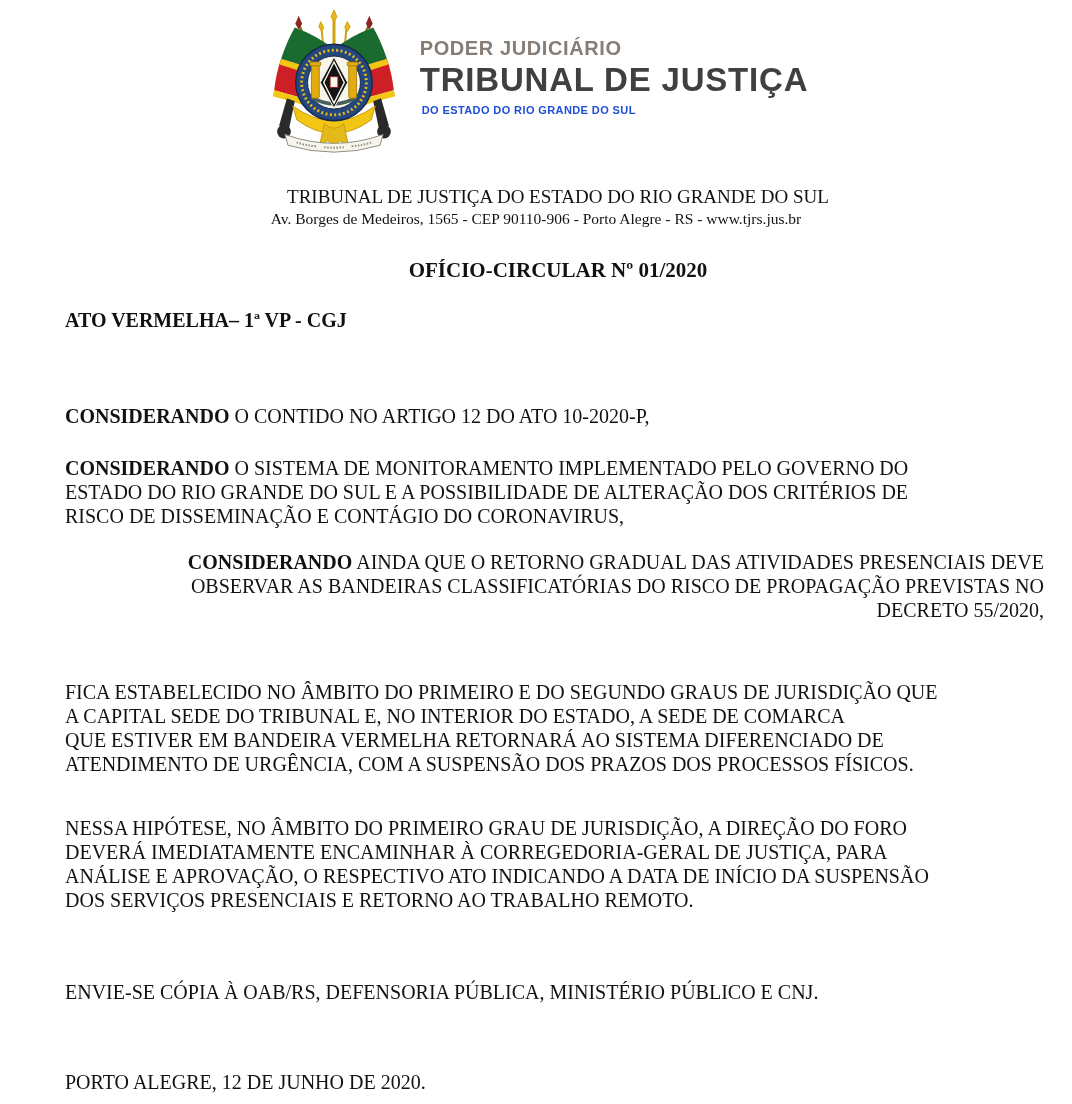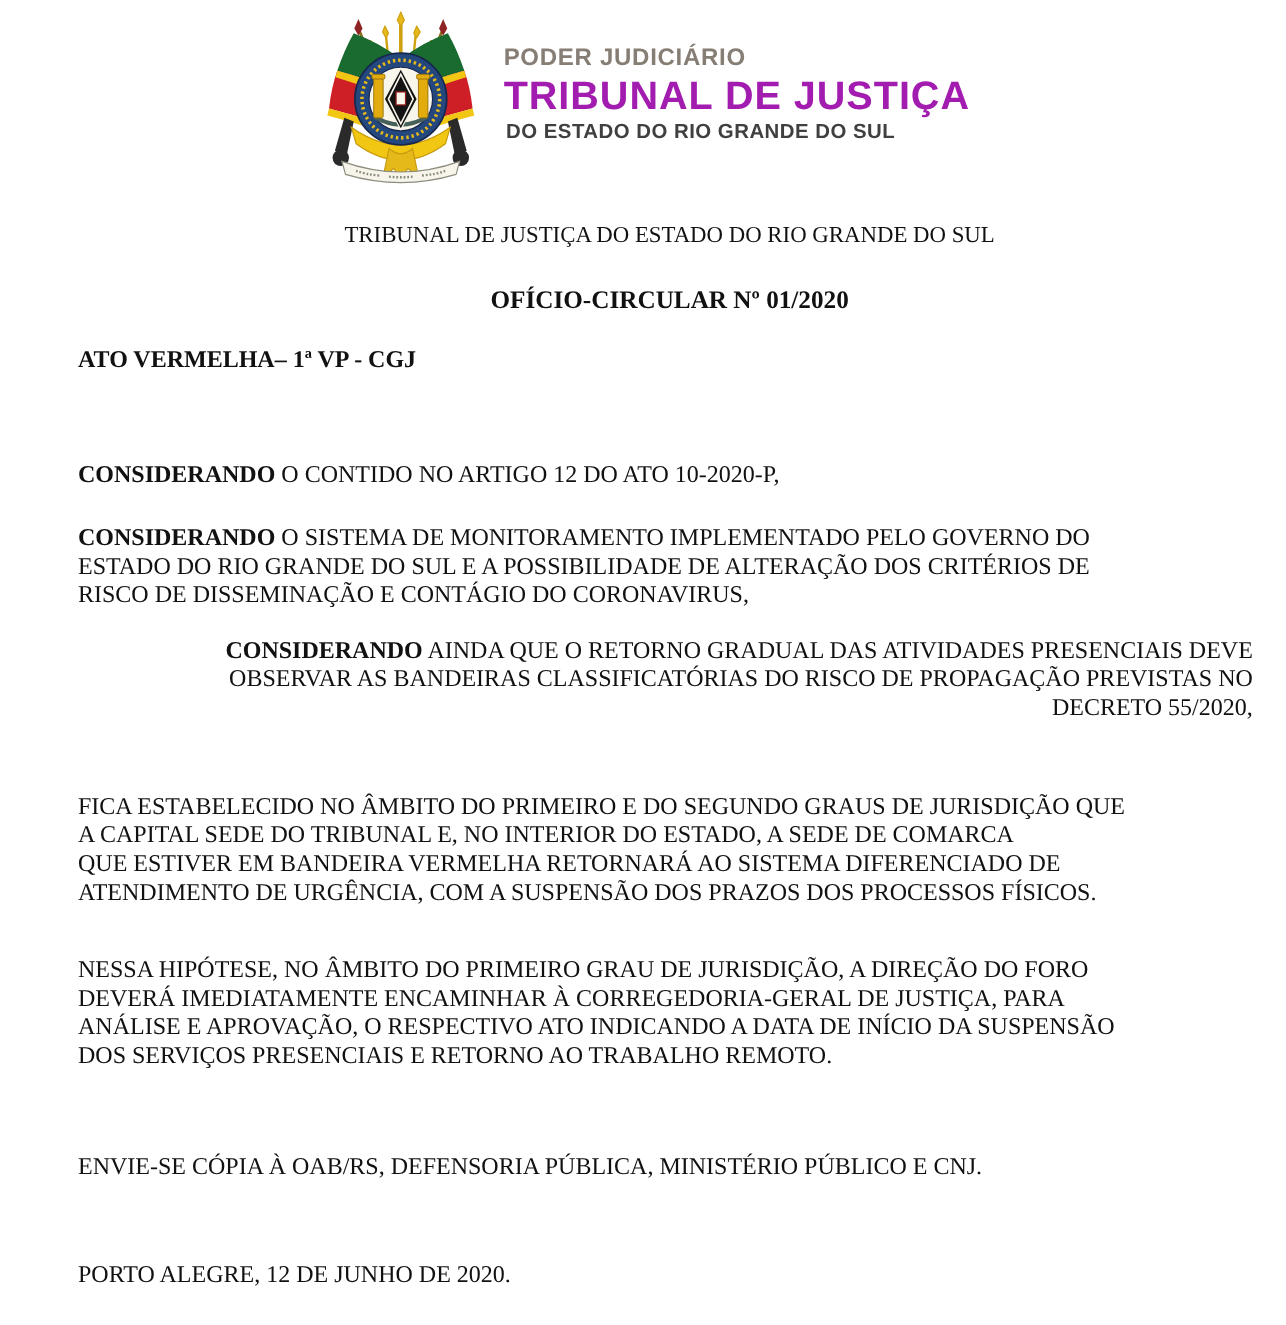--- a/index.html
+++ b/index.html
@@ -31,28 +31,28 @@
   }
   .lt1 {
     font-size: 20px;
     line-height: 24px;
     color: #867d74;
     letter-spacing: 0.6px;
   }
   .lt2 {
     font-size: 33px;
     line-height: 36px;
-    color: #a21caf;
+    color: #404040;
     letter-spacing: 0.8px;
     margin-top: 2px;
   }
   .lt3 {
-    font-size: 17px;
+    font-size: 11px;
     line-height: 16px;
-    color: #404040;
+    color: #1d4ed8;
     letter-spacing: 0.4px;
     margin-top: 4px;
     padding-left: 2px;
   }
   .org-line {
     margin-top: 26px;
     text-align: center;
     font-size: 19px;
     line-height: 22px;
     padding-left: 44px;
@@ -163,20 +163,21 @@
           <path d="M88,141 Q100,140 108,137"></path>
         </g>
       </svg>
       <div class="logo-text">
         <div class="lt1">PODER JUDICIÁRIO</div>
         <div class="lt2">TRIBUNAL DE JUSTIÇA</div>
         <div class="lt3">DO ESTADO DO RIO GRANDE DO SUL</div>
       </div>
     </div>
     <div class="org-line">TRIBUNAL DE JUSTIÇA DO ESTADO DO RIO GRANDE DO SUL</div>
+    <div class="addr-line">Av. Borges de Medeiros, 1565 - CEP 90110-906 - Porto Alegre - RS - www.tjrs.jus.br</div>
   </header>
 
   <main class="doc-main">
     <div class="doc-title">OFÍCIO-CIRCULAR Nº 01/2020</div>
     <div class="doc-body">
       <div class="subject">ATO VERMELHA– 1ª VP - CGJ</div>
 
       <p class="para m1"><b class="lead">CONSIDERANDO</b><span> O CONTIDO NO ARTIGO 12 DO ATO 10-2020-P,</span></p>
 
       <p class="para m2"><b class="lead">CONSIDERANDO</b><span> O SISTEMA DE MONITORAMENTO IMPLEMENTADO PELO GOVERNO DO

